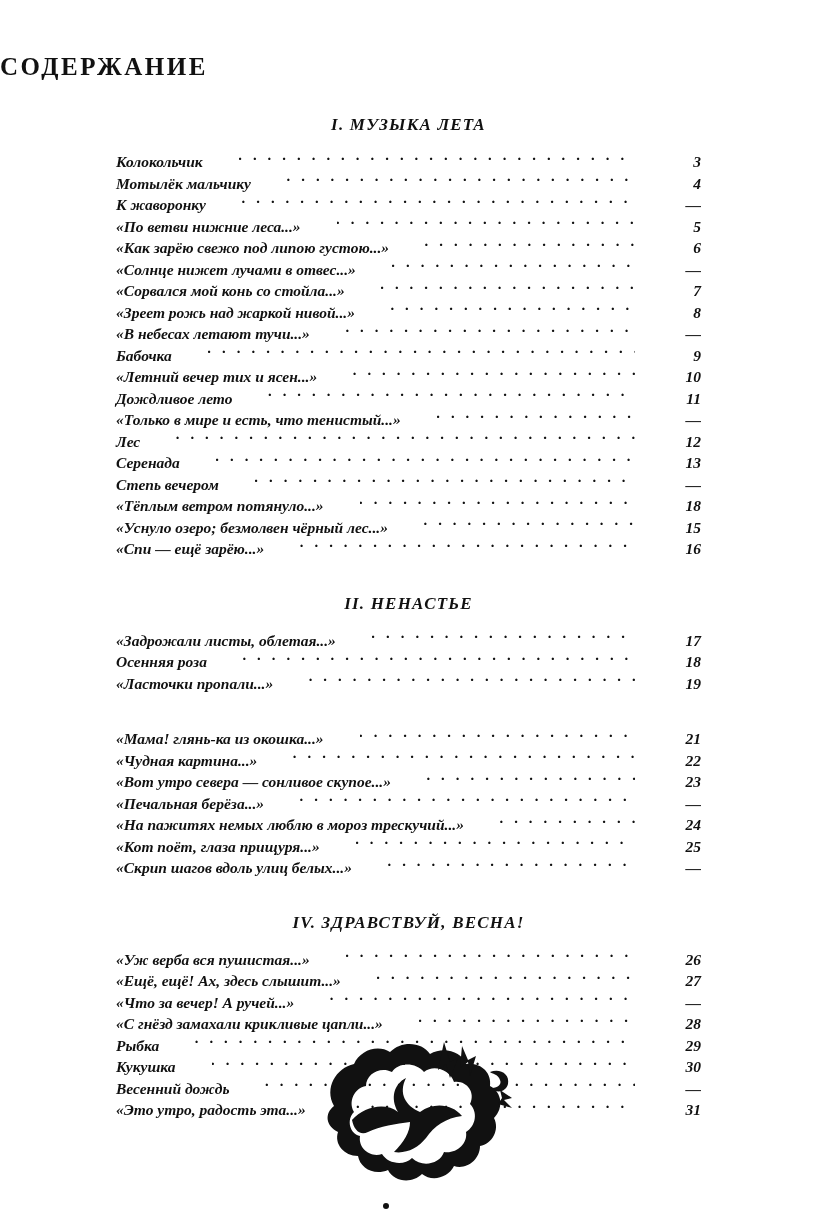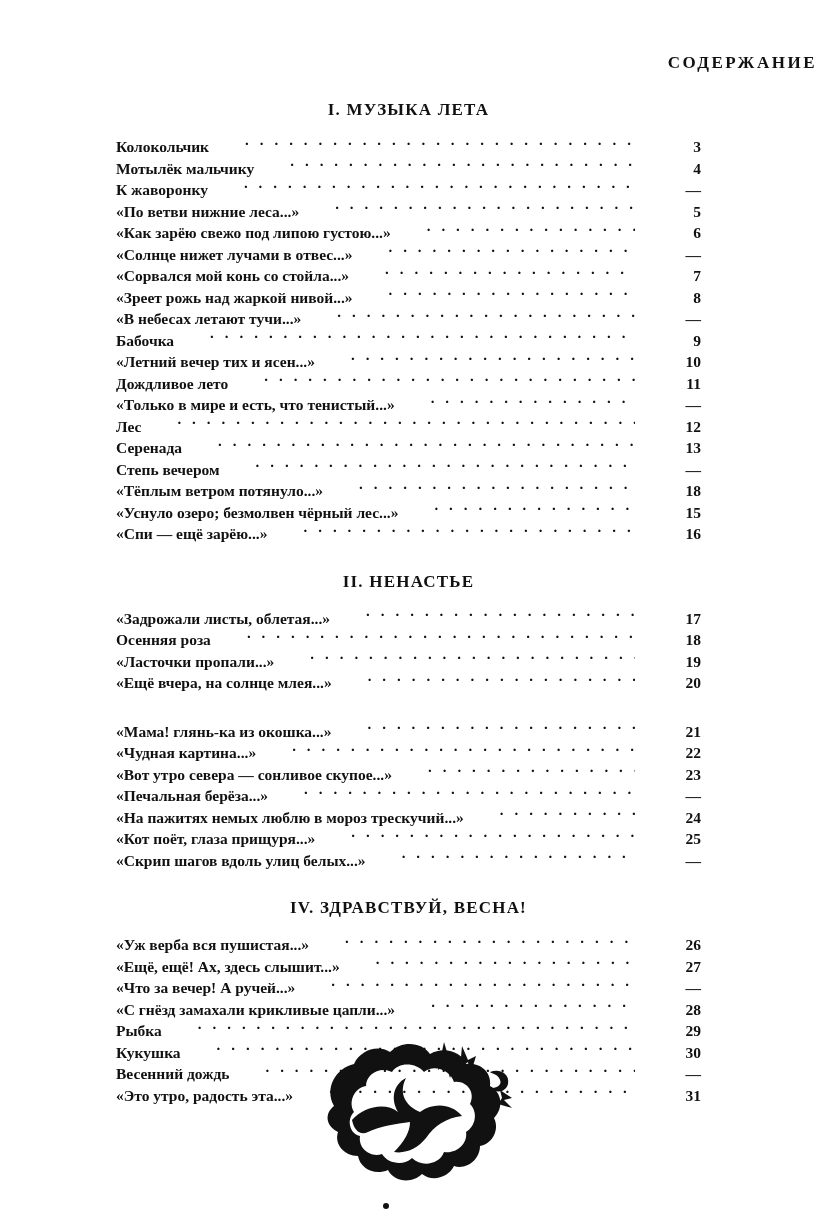--- a/index.html
+++ b/index.html
@@ -16,30 +16,31 @@
     overflow: hidden;
   }
   .page {
     width: 817px;
     height: 1232px;
     position: relative;
     box-sizing: border-box;
     padding: 0;
   }
   .doc-title {
-    text-align: right;
+    text-align: left;
     font-family: "Liberation Serif", serif;
     font-weight: bold;
-    font-size: 17px;
+    font-size: 25px;
     letter-spacing: 2.5px;
     margin-top: 53px;
     margin-bottom: 0;
   }
   .section {
-    margin-top: 27px;
+    margin-top: 34px;
+    font-style: italic;
   }
   .section-title {
     text-align: center;
     font-weight: bold;
     font-size: 17px;
     letter-spacing: 1.2px;
     margin-bottom: 16px;
     font-family: "Liberation Serif", serif;
   }
   .toc-list {
@@ -214,25 +215,20 @@
           </li>
           <li class="toc-row">
             <span class="toc-label">Осенняя     роза</span>
             <span class="toc-dots"></span>
             <span class="toc-page">18</span>
           </li>
           <li class="toc-row">
             <span class="toc-label">«Ласточки     пропали...»</span>
             <span class="toc-dots"></span>
             <span class="toc-page">19</span>
-          </li>
-          <li class="toc-row">
-            <span class="toc-label">«Ещё вчера, на солнце млея...»</span>
-            <span class="toc-dots"></span>
-            <span class="toc-page">20</span>
           </li>
         </ul>
       </div>
       <div class="section">
         <ul class="toc-list">
           <li class="toc-row">
             <span class="toc-label">«Мама! глянь-ка из окошка...»</span>
             <span class="toc-dots"></span>
             <span class="toc-page">21</span>
           </li>

